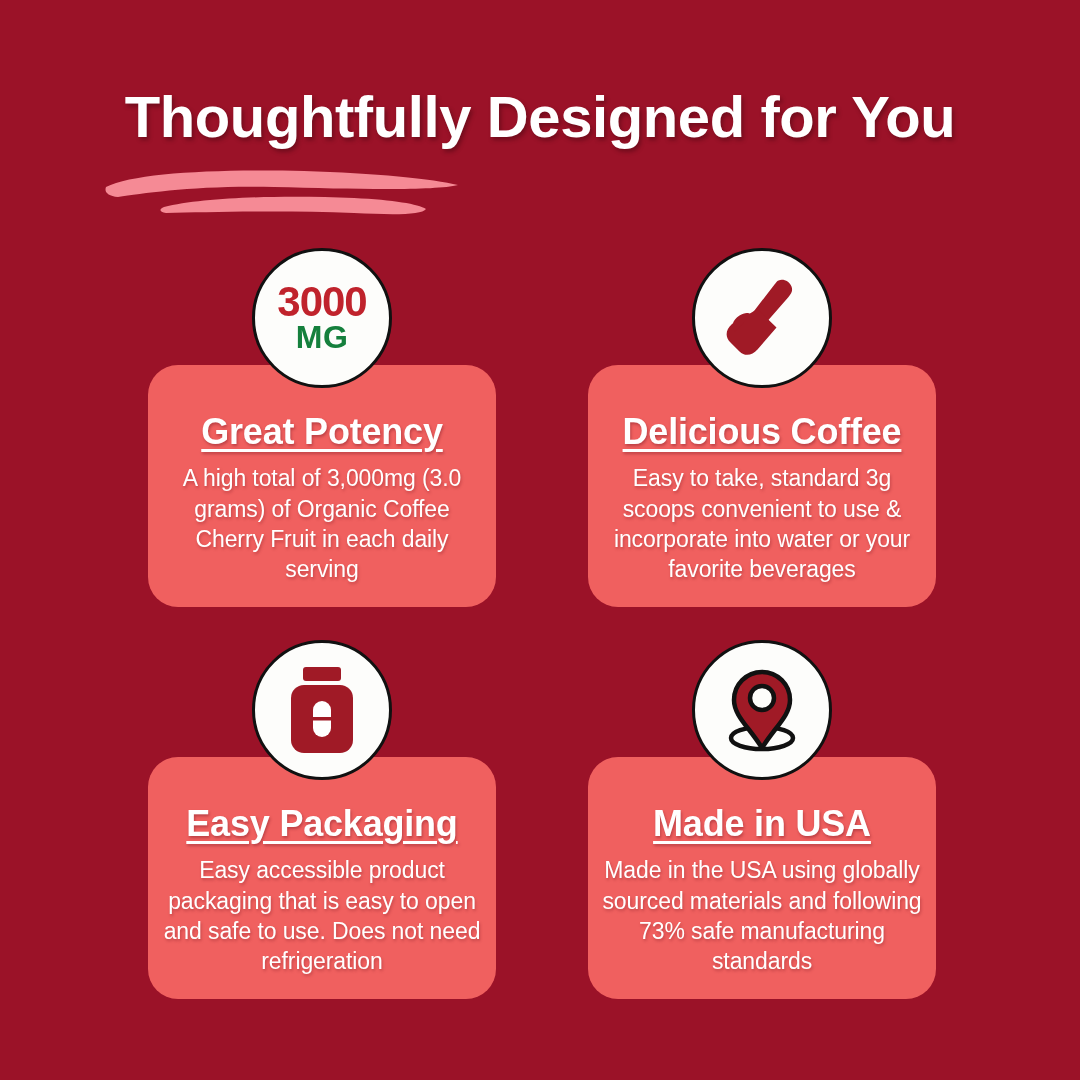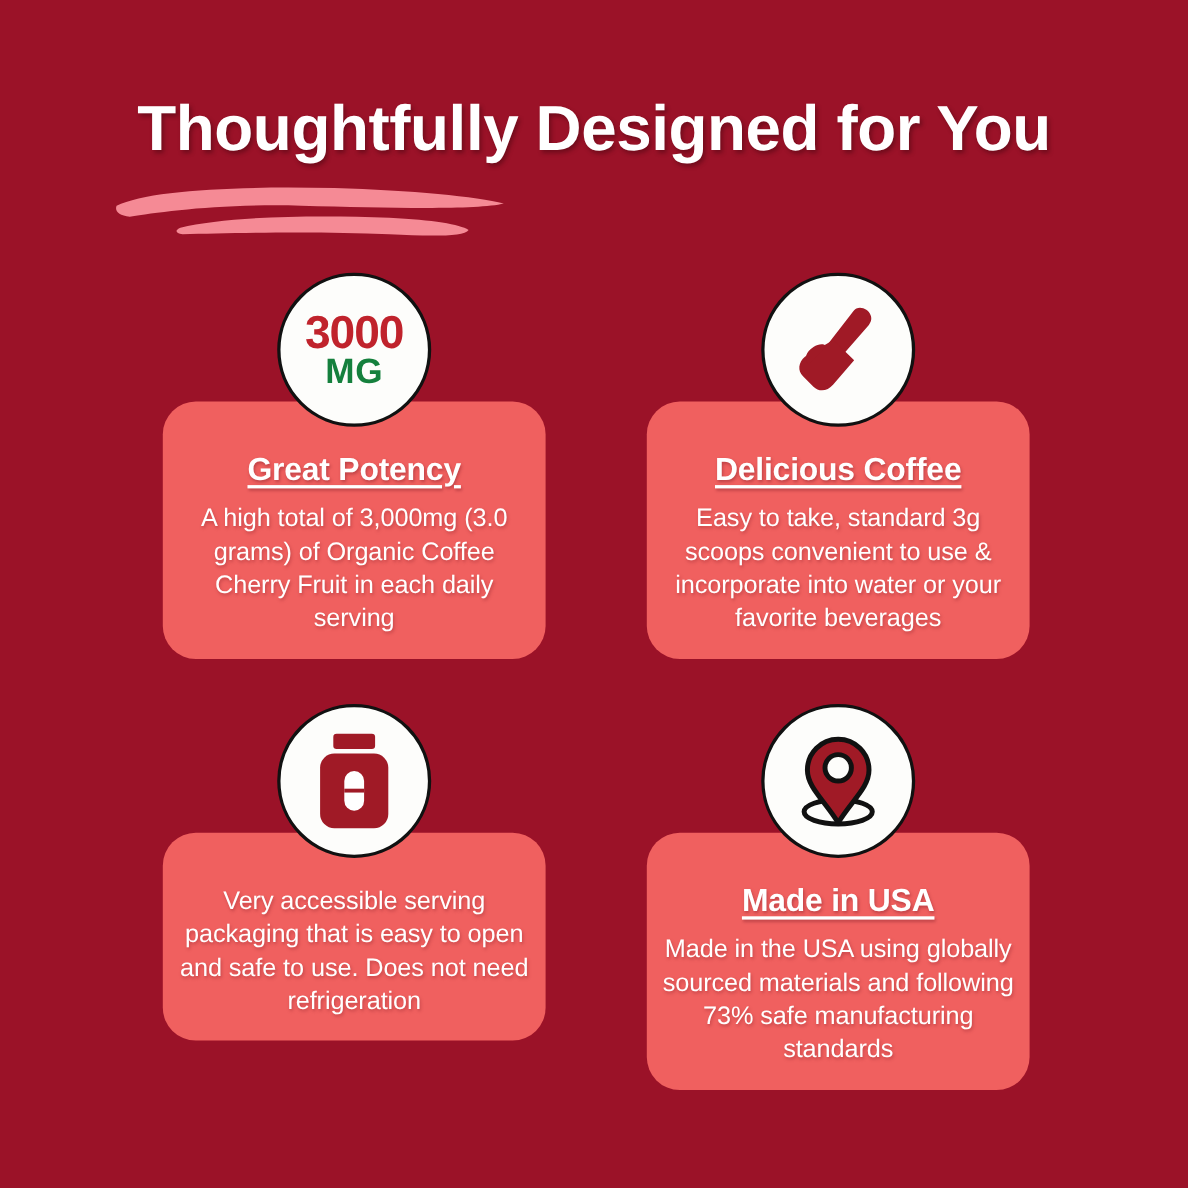--- a/index.html
+++ b/index.html
@@ -112,21 +112,21 @@
     background: #F0605F;
     border-radius: 30px;
     padding: 46px 14px 22px 14px;
     box-sizing: border-box;
     z-index: 1;
     text-align: center;
   }
 
   .card-title {
     color: #FFFFFF;
-    font-size: 29px;
+    font-size: 36px;
     font-weight: bold;
     letter-spacing: -0.2px;
     text-decoration: underline;
     text-underline-offset: 5px;
     text-decoration-thickness: 3px;
     text-shadow: 1px 2px 3px rgba(110, 18, 30, 0.40);
     margin-bottom: 11px;
     line-height: 1.15;
   }
 
@@ -196,21 +196,22 @@
 
         <rect x="12" y="22" width="62" height="68" rx="13" fill="#A01A26"></rect>
 
         <rect x="34" y="38" width="18" height="36" rx="9" fill="#FFFFFF"></rect>
 
         <rect x="34" y="54" width="18" height="3.5" fill="#A01A26"></rect>
       </svg>
     </div>
 
     <div class="card">
-      <div class="card-body">Very accessible serving packaging that is easy to open and safe to use. Does not need refrigeration</div>
+      <div class="card-title">Easy Packaging</div>
+      <div class="card-body">Easy accessible product packaging that is easy to open and safe to use. Does not need refrigeration</div>
     </div>
   </div>
 
   <div class="feature-block block-col-right block-row-bottom">
 
     <div class="badge">
       <svg width="96" height="96" viewBox="0 0 96 96" xmlns="http://www.w3.org/2000/svg">
 
         <ellipse cx="48" cy="76" rx="31" ry="11" fill="none" stroke="#111111" stroke-width="4.5"></ellipse>
 

